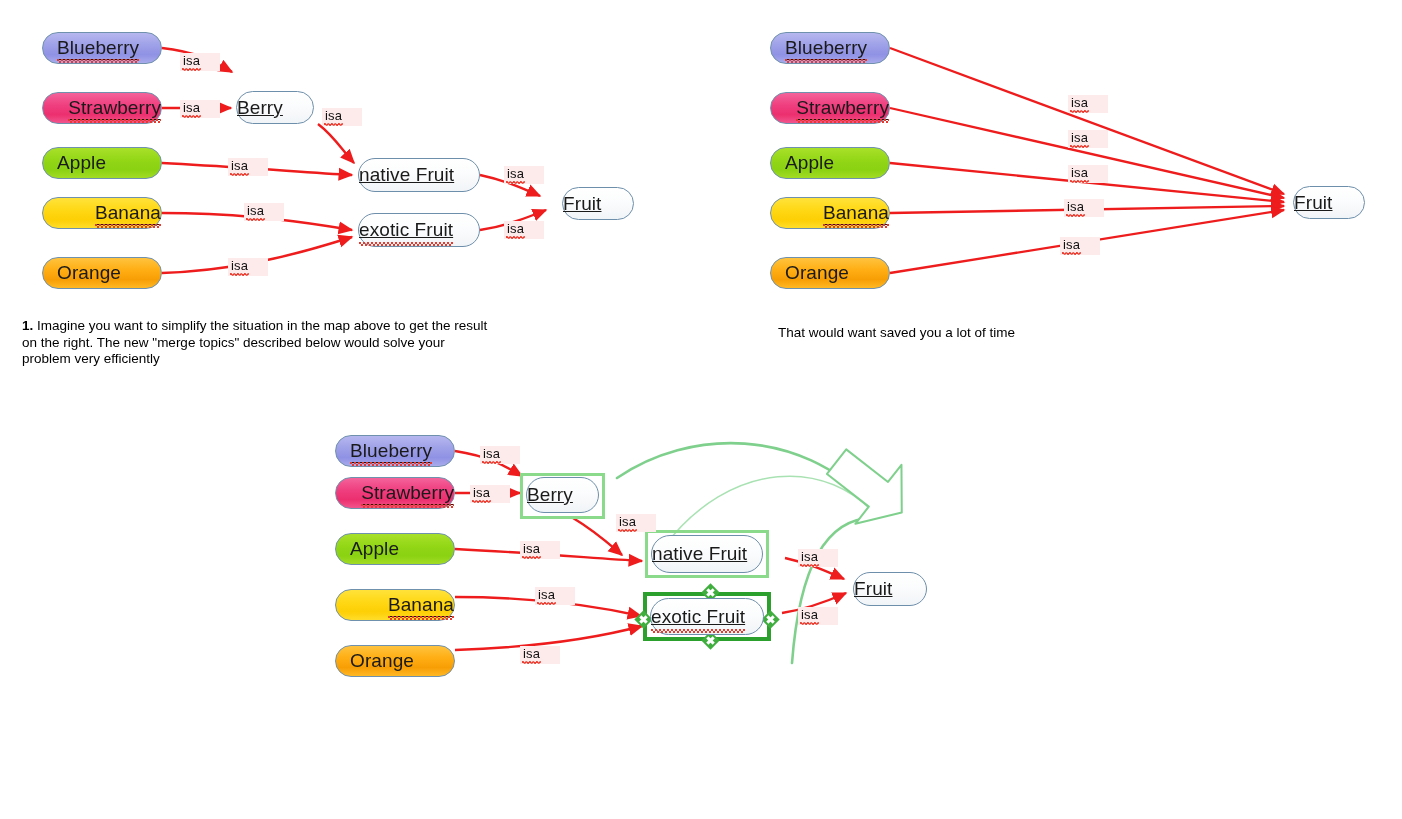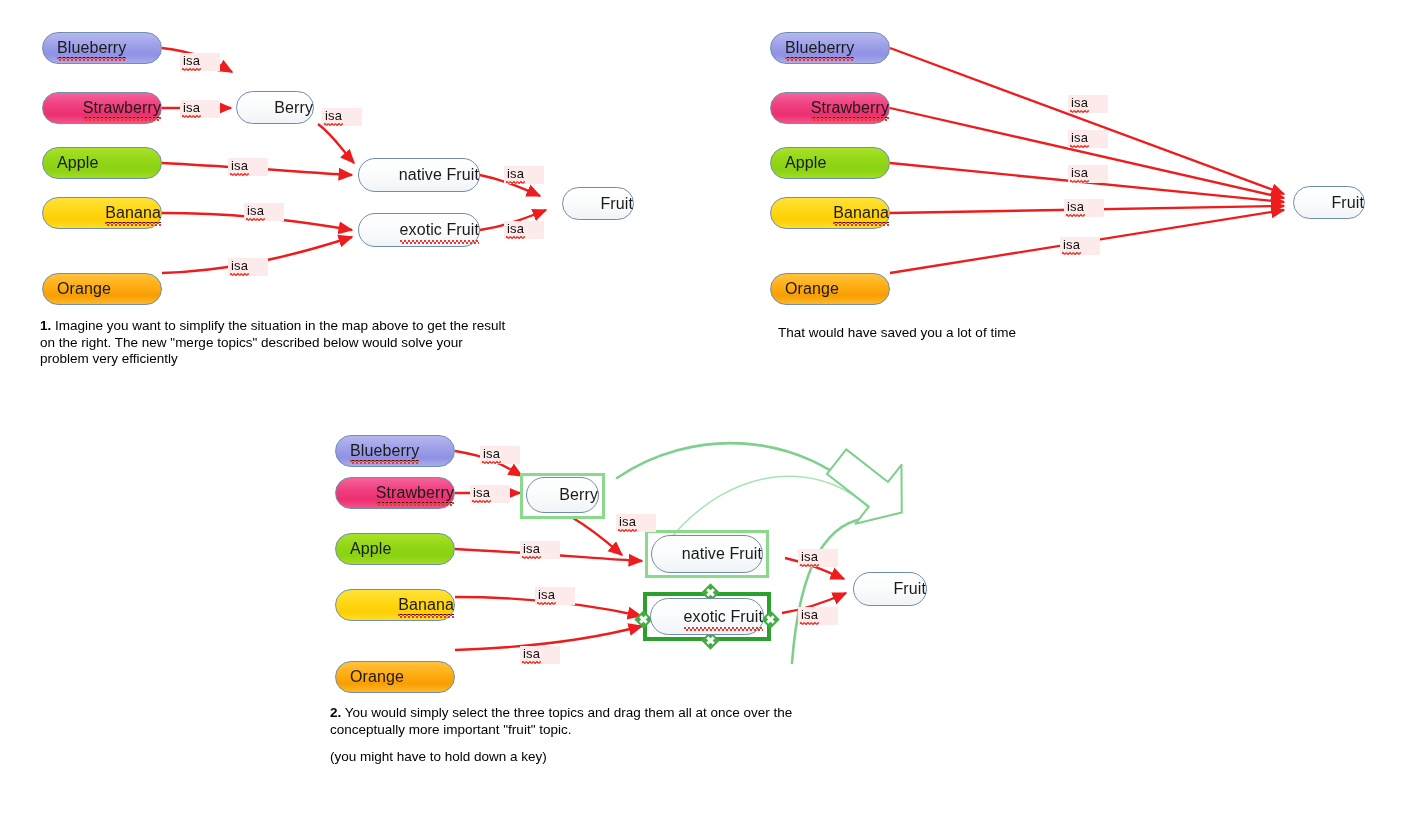--- a/index.html
+++ b/index.html
@@ -31,31 +31,32 @@
     pointer-events: none;
   }
   
   .node {
     position: absolute;
     box-sizing: border-box;
     border: 1px solid #7091ad;
     border-radius: 999px;
     display: flex;
     align-items: center;
-    font-size: 16px;
+    font-size: 19px;
     color: #1a1a1a;
     white-space: nowrap;
     padding-left: 14px;
     letter-spacing: .1px;
   }
   .node.plain {
     background: linear-gradient(to bottom, #ffffff 0%, #fbfcfd 45%, #f1f4f7 100%);
-    justify-content: flex-end;
+    justify-content: flex-start;
     padding-left: 0;
     border-color: #6e8fab;
+    text-decoration: underline;
   }
   .node .lbl { position: relative; display: inline-block; }
   
   .ul-black { border-bottom: 1px solid #1a1a1a; }
   
   .squig::after {
     content: "";
     position: absolute;
     left: 0;
     right: 0;
@@ -68,21 +69,21 @@
     background-repeat: repeat-x;
     background-position: 0 0, 2px 0;
   }
   .squig.low::after { bottom: -5px; }
 
   
   .c-blueberry { background: linear-gradient(to bottom, #b6b7ef 0%, #9fa1e8 40%, #8f91e4 72%, #a9abec 100%); }
   .c-strawberry{ background: linear-gradient(to bottom, #f4639b 0%, #ef3f7f 40%, #ec2f6f 72%, #f2548c 100%); justify-content: flex-end; }
   .c-apple     { background: linear-gradient(to bottom, #a9e029 0%, #93d717 40%, #8ad212 72%, #a2dc24 100%); align-items: center; }
   .c-banana    { background: linear-gradient(to bottom, #ffe23a 0%, #ffd815 40%, #fdcf05 72%, #ffdd2a 100%); justify-content: flex-end; }
-  .c-orange    { background: linear-gradient(to bottom, #ffc33f 0%, #ffae13 40%, #f79e05 72%, #ffb824 100%); margin-top: 16px; }
+  .c-orange    { background: linear-gradient(to bottom, #ffc33f 0%, #ffae13 40%, #f79e05 72%, #ffb824 100%); }
 
   
   .isa {
     position: absolute;
     background: #fdebeb;
     color: #111;
     font-size: 13px;
     line-height: 14px;
     padding: 1px 20px 3px 3px;
     text-align: center;
@@ -199,21 +200,21 @@
     <div class="isa" style="left:244px; top:203px;">
       <span class="w">isa</span></div>
     <div class="isa" style="left:228px; top:258px;">
       <span class="w">isa</span></div>
     <div class="isa" style="left:504px; top:166px;">
       <span class="w">isa</span></div>
     <div class="isa" style="left:504px; top:221px;">
       <span class="w">isa</span></div>
   </div>
 
-  <div class="caption" style="left:40px; top:318px; width:470px;">
+  <div class="caption" style="left:22px; top:318px; width:470px;">
     <b>1.</b>
     <span>Imagine you want to simplify the situation in the map above to get the result on the right. The new "merge topics" described below would solve your problem very efficiently</span>
   </div>
 
   <div class="map" style="left:762px; top:0; width:640px; height:300px;">
 
     <svg class="edges" width="640" height="300">
       <defs>
         <marker id="ah3" markerWidth="7" markerHeight="7" refX="5.6" refY="3.1" orient="auto" markerUnits="strokeWidth">
           <path d="M0,0.4 L6.2,3.1 L0,5.8 Z" fill="#ee1c1c"></path>
@@ -253,21 +254,21 @@
       <span class="w">isa</span></div>
     <div class="isa" style="left:306px; top:165px;">
       <span class="w">isa</span></div>
     <div class="isa" style="left:302px; top:199px;">
       <span class="w">isa</span></div>
     <div class="isa" style="left:298px; top:237px;">
       <span class="w">isa</span></div>
   </div>
 
   <div class="caption" style="left:778px; top:314px; width:600px;">
-    <div class="para2">That would have saved you a lot of time</div>
+    <div class="para2">That would want saved you a lot of time</div>
   </div>
 
   <div class="map" style="left:330px; top:408px; width:620px; height:280px;">
 
     <svg class="edges" width="620" height="280">
       <defs>
         <marker id="ah2" markerWidth="7" markerHeight="7" refX="5.6" refY="3.1" orient="auto" markerUnits="strokeWidth">
           <path d="M0,0.4 L6.2,3.1 L0,5.8 Z" fill="#ee1c1c"></path>
         </marker>
         <marker id="gah" markerWidth="10" markerHeight="10" refX="2" refY="5" orient="auto" markerUnits="strokeWidth">
@@ -351,21 +352,14 @@
     <div class="isa" style="left:205px; top:179px;">
       <span class="w">isa</span></div>
     <div class="isa" style="left:190px; top:238px;">
       <span class="w">isa</span></div>
     <div class="isa" style="left:468px; top:141px;">
       <span class="w">isa</span></div>
     <div class="isa" style="left:468px; top:199px;">
       <span class="w">isa</span></div>
   </div>
 
-  <div class="caption" style="left:330px; top:705px; width:520px;">
-    <div>
-      <b>2.</b>
-      <span>You would simply select the three topics and drag them all at once over the conceptually more important "fruit" topic.</span>
-    </div>
-    <div class="para2">(you might have to hold down a key)</div>
-  </div>
 
 </div>
 
 </body></html>

